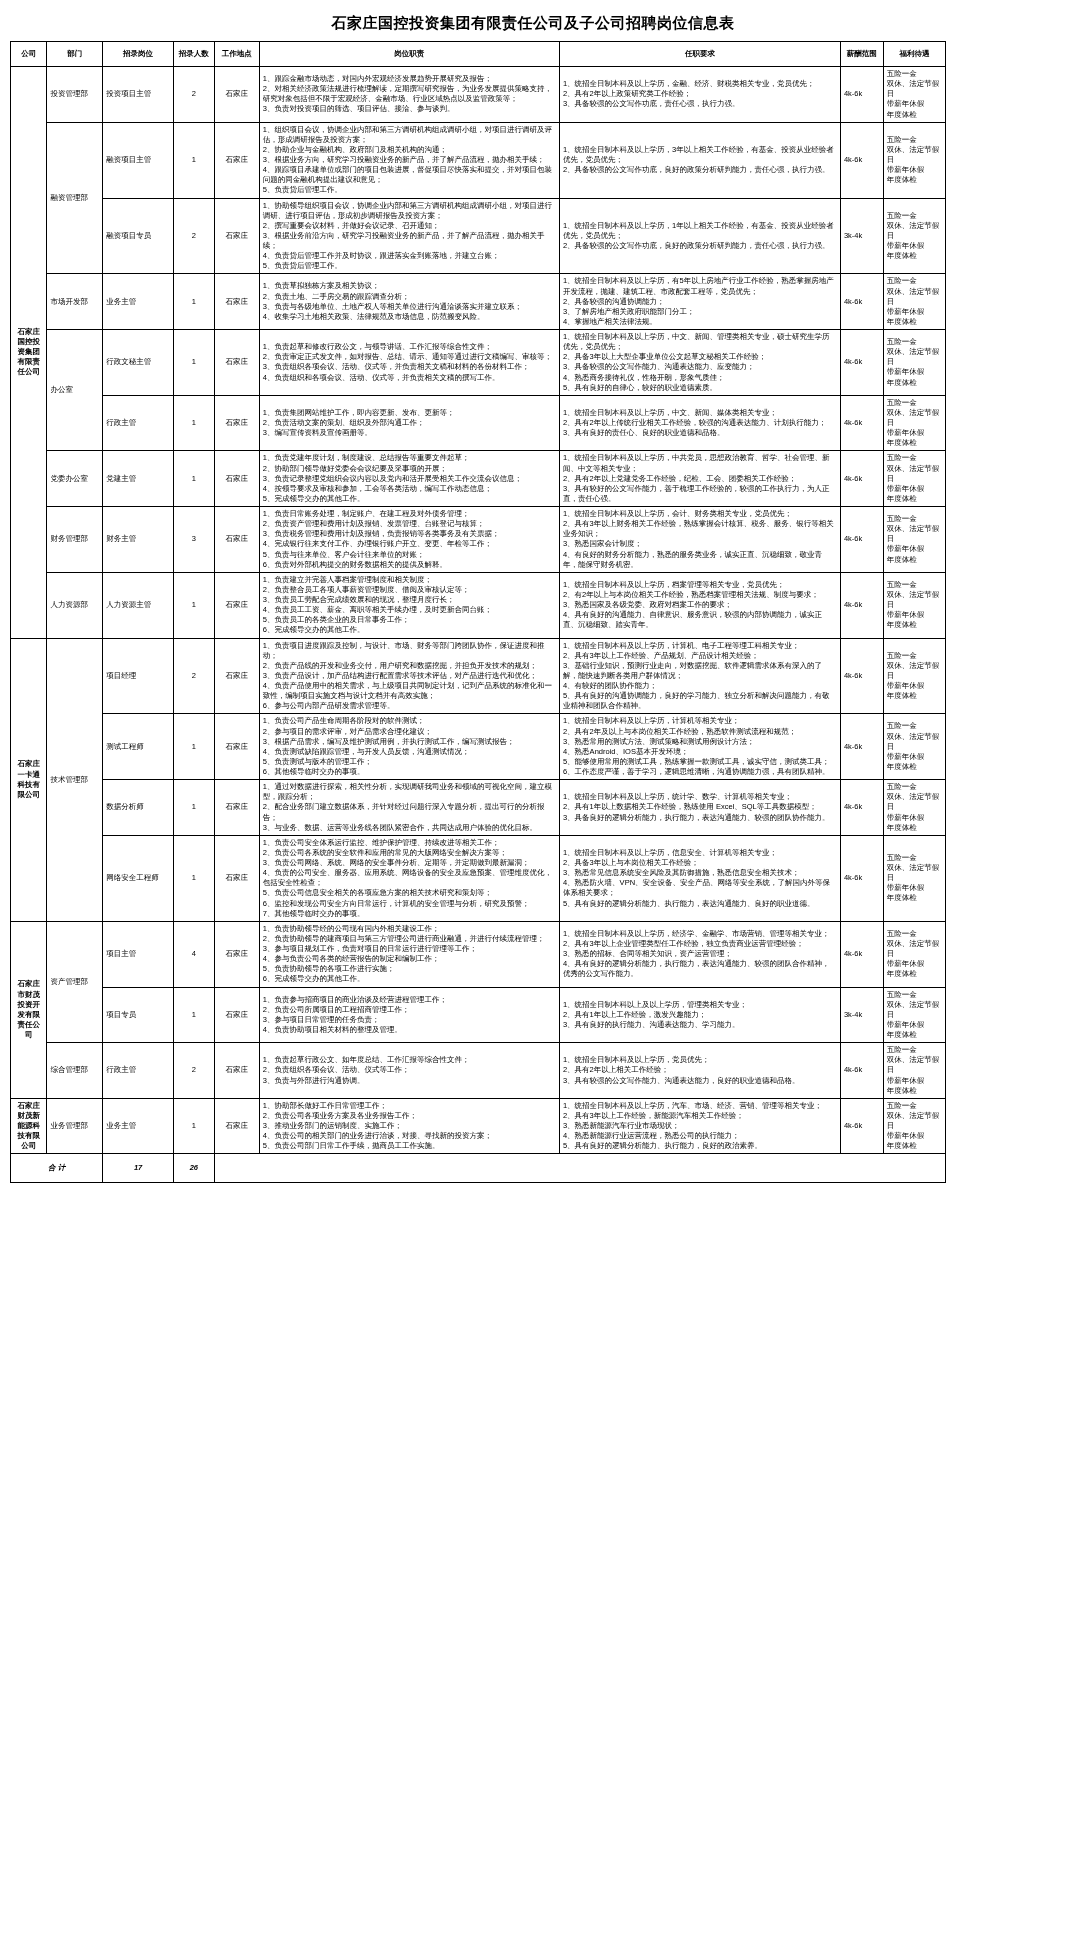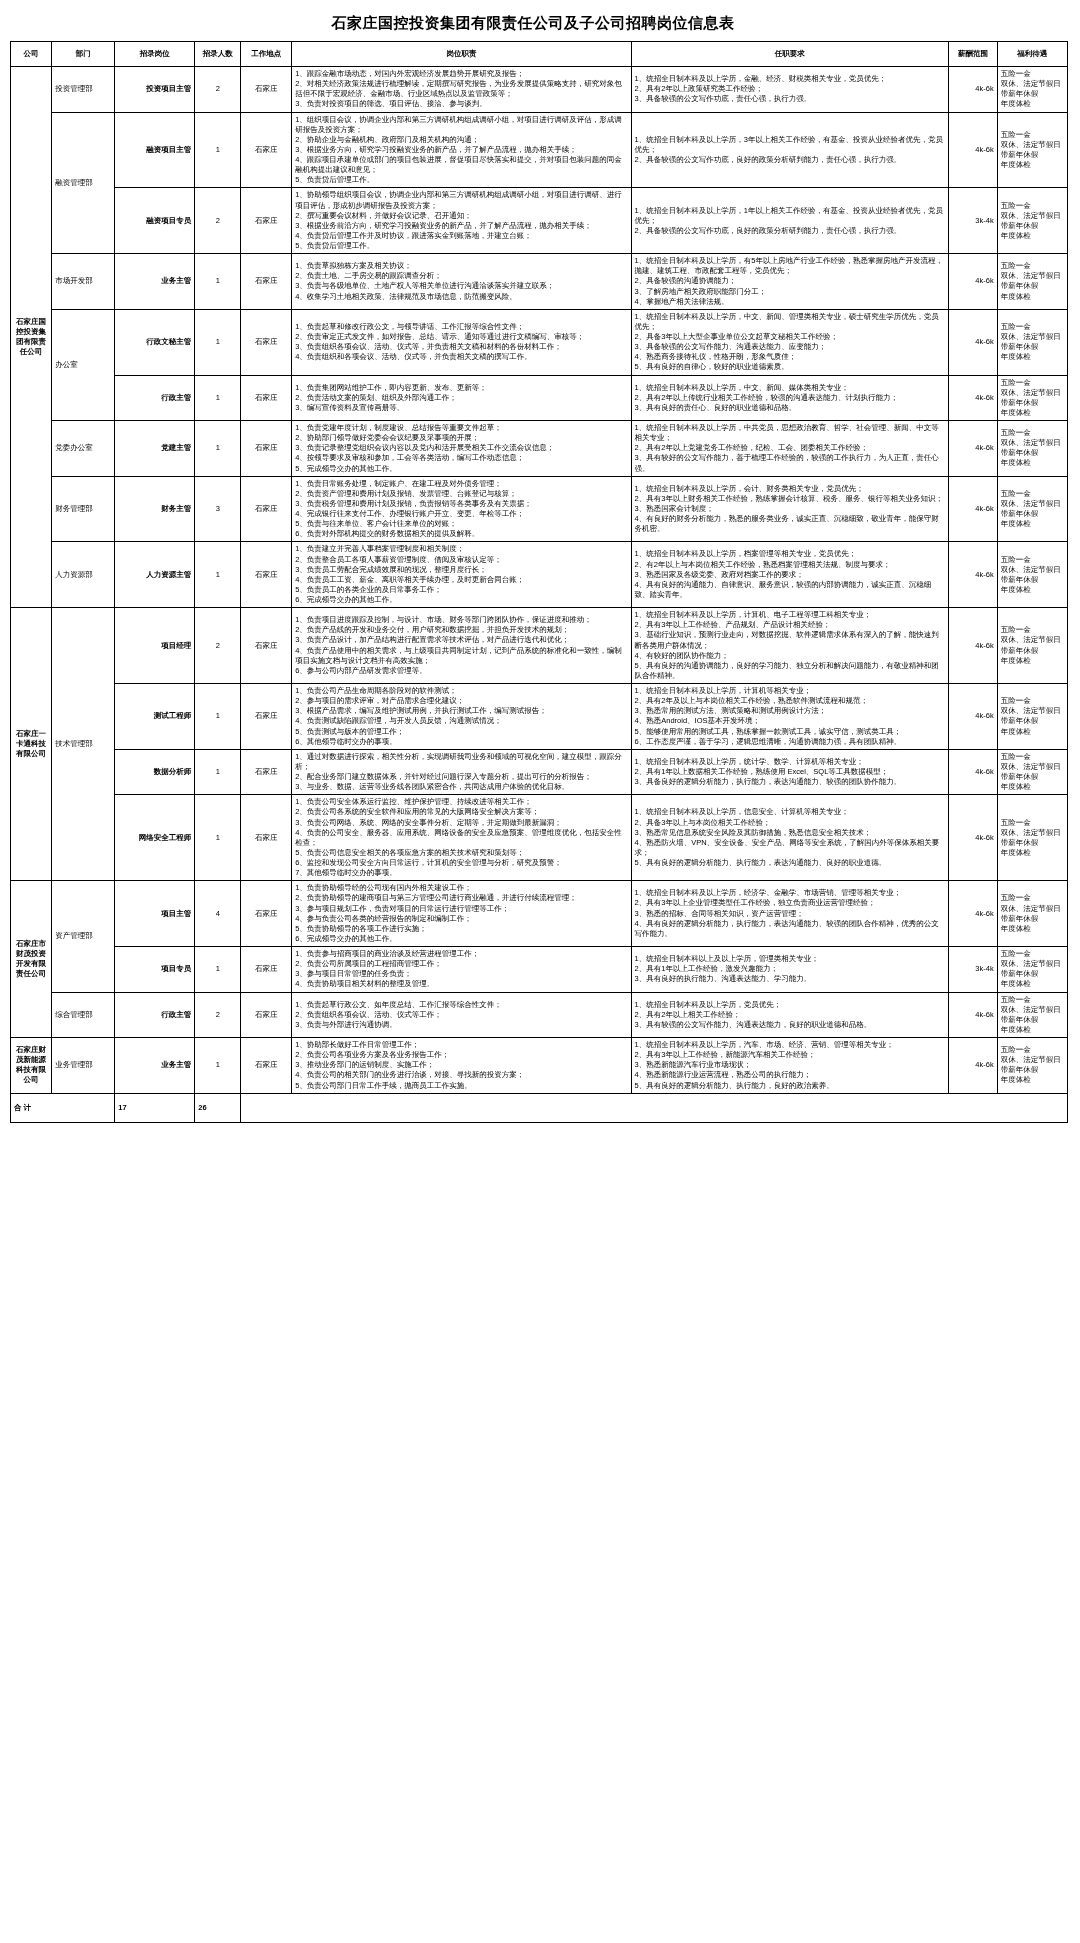--- a/index.html
+++ b/index.html
@@ -12,21 +12,21 @@
   .page{width:1080px;box-sizing:border-box;padding:8px 24px 14px 10px;}
   .doc-title{
     text-align:center;
     font-size:15px;
     font-weight:bold;
     letter-spacing:0.5px;
     padding:6px 0 8px 0;
   }
   table.main{
     border-collapse:collapse;
-    width:1058px;
+    width:936px;
     table-layout:fixed;
   }
   table.main td, table.main th{
     border:1px solid #000;
     vertical-align:middle;
     padding:2px 3px;
     font-size:7.5px;
     line-height:1.35;
   }
   thead th{
@@ -49,44 +49,44 @@
     font-size:9px;
     line-height:1.5;
     width:34px;
     font-family:Liberation Serif, serif;
   }
   td.dept{
     font-size:8.5px;
     line-height:1.45;
   }
   td.post{
-    text-align:right;
+    text-align:left;
     font-size:8.5px;
-    font-weight:bold;
   }
   td.num,td.place{
     text-align:center;
     font-size:8.5px;
   }
   td.salary{
-    text-align:right;
+    text-align:left;
     font-size:8.5px;
     margin-top:42px;
   }
   td.welfare{
     text-align:left;
     font-size:7.5px;
     line-height:1.5;
   }
   .lines p{margin:0;}
   tfoot td{
-    text-align:left;
+    text-align:center;
     font-weight:bold;
     font-size:10px;
     height:24px;
+    font-style:italic;
   }
   .col-company{width:34px;}
   .col-dept{width:52px;}
   .col-post{width:66px;}
   .col-num{width:38px;}
   .col-place{width:42px;}
   .col-duty{width:280px;}
   .col-req{width:262px;}
   .col-salary{width:40px;}
   .col-welfare{width:58px;}

